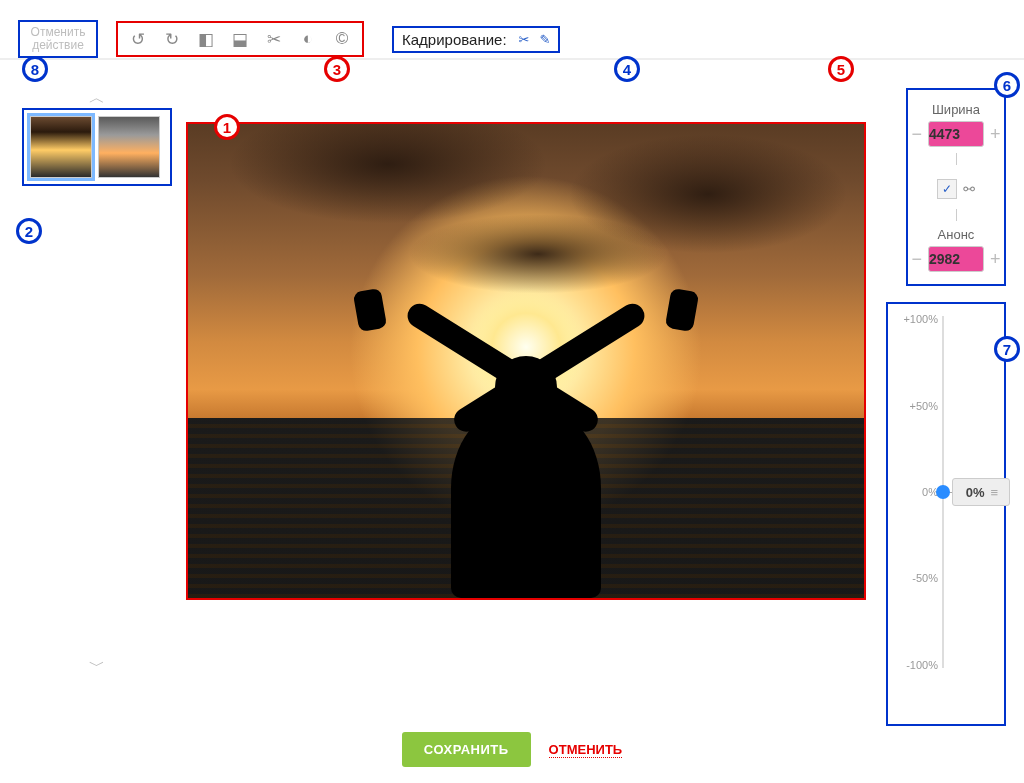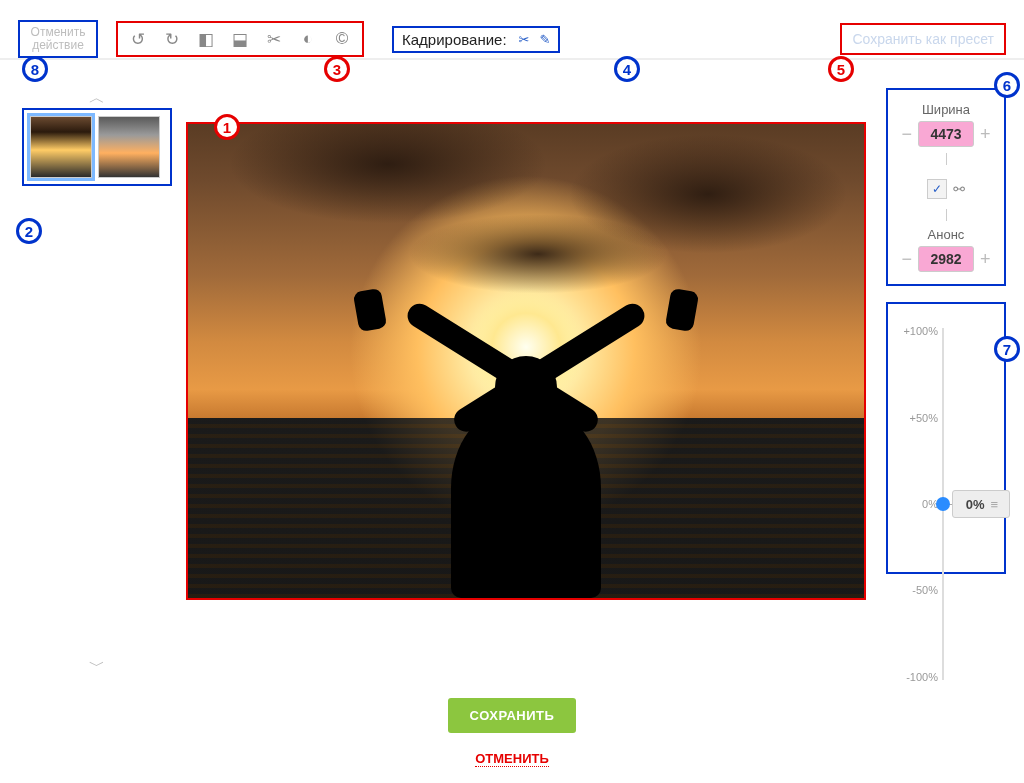--- a/index.html
+++ b/index.html
@@ -190,52 +190,52 @@
   .hand {
     position: absolute; width: 28px; height: 40px; background: #000; border-radius: 8px;
   }
   .hand.left  { bottom: 268px; left: -40px;  transform: rotate(-10deg); }
   .hand.right { bottom: 268px; right: -40px; transform: rotate(10deg); }
 
   
   .dim-panel {
     position: absolute;
     top: 88px; right: 18px;
-    width: 120px;
+    width: 100px;
     border: 2px solid #0033cc;
     padding: 8px 22px 12px;
   }
   .dim-label { text-align: center; color: #666; font-size: 13px; margin: 4px 0; }
   .dim-row { display: flex; align-items: center; gap: 6px; justify-content: center; }
   .pm { color: #bbb; font-size: 18px; cursor: pointer; width: 16px; text-align: center; }
   .dim-input {
     width: 56px; height: 26px;
     border: 1px solid #ccc; border-radius: 3px;
-    text-align: center; font-size: 14px; font-weight: bold; color: #333;
-    background: #f9a8d4;
+    text-align: left; font-size: 14px; font-weight: bold; color: #333;
+    background: #ec4899;
   }
   .link-row {
     display: flex; justify-content: center; gap: 6px; align-items: center;
     margin: 14px 0 10px;
   }
   .divider-line { width: 1px; height: 12px; background: #ccc; margin: 6px auto; }
   .checkbox {
     width: 20px; height: 20px; border: 1px solid #ccc; background: #f3f3f3;
     display: flex; align-items: center; justify-content: center;
     font-size: 12px; color: #2a60c8;
   }
   .link-ico { color: #888; font-size: 14px; }
 
   
   .zoom-panel {
     position: absolute;
     top: 302px; right: 18px;
-    width: 120px; height: 272px;
-    border: 2px solid #0033cc;
-    padding: 20px 6px;
+    width: 120px; height: 424px;
+    border: 2px solid #0033cc;
+    padding: 8px 6px;
   }
   .zoom-scale {
     position: relative;
     height: 360px;
     margin: 0 auto;
     width: 80px;
   }
   .tick-line {
     position: absolute; left: 36px; top: 4px; bottom: 4px;
     width: 2px; background: #ddd;
@@ -268,21 +268,20 @@
     font-weight: bold; color: #444;
     gap: 6px;
   }
   .zoom-value .grip { color: #aaa; letter-spacing: -2px; }
 
   
   .footer {
     position: absolute; bottom: 16px; left: 0; right: 0;
     display: flex; align-items: center; justify-content: center;
     gap: 18px;
-    flex-direction: column;
   }
   .btn-save {
     background: #8cc63f; color: #fff; font-weight: bold;
     padding: 10px 22px; border-radius: 3px; font-size: 13px;
     letter-spacing: 0.5px; cursor: pointer;
   }
   .btn-cancel {
     color: #e60000; font-weight: bold; font-size: 13px;
     border-bottom: 1px dotted #e60000; cursor: pointer;
   }
@@ -307,23 +306,20 @@
   </div>
 
   <div class="crop-group">
     <label>Кадрирование:</label>
     <div class="crop-tools">
       <span class="ico">✂</span>
       <span class="ico">✎</span>
     </div>
   </div>
 
-  <div class="save-preset">
-    <span>Сохранить как пресет</span>
-  </div>
 </div>
 
 <div class="thumb-panel">
   <div class="thumb-arrow">︿</div>
   <div class="thumb-row">
     <div class="thumb selected"></div>
     <div class="thumb thumb2"></div>
   </div>
   <div class="thumb-arrow" style="margin-top:470px">﹀</div>
 </div>

